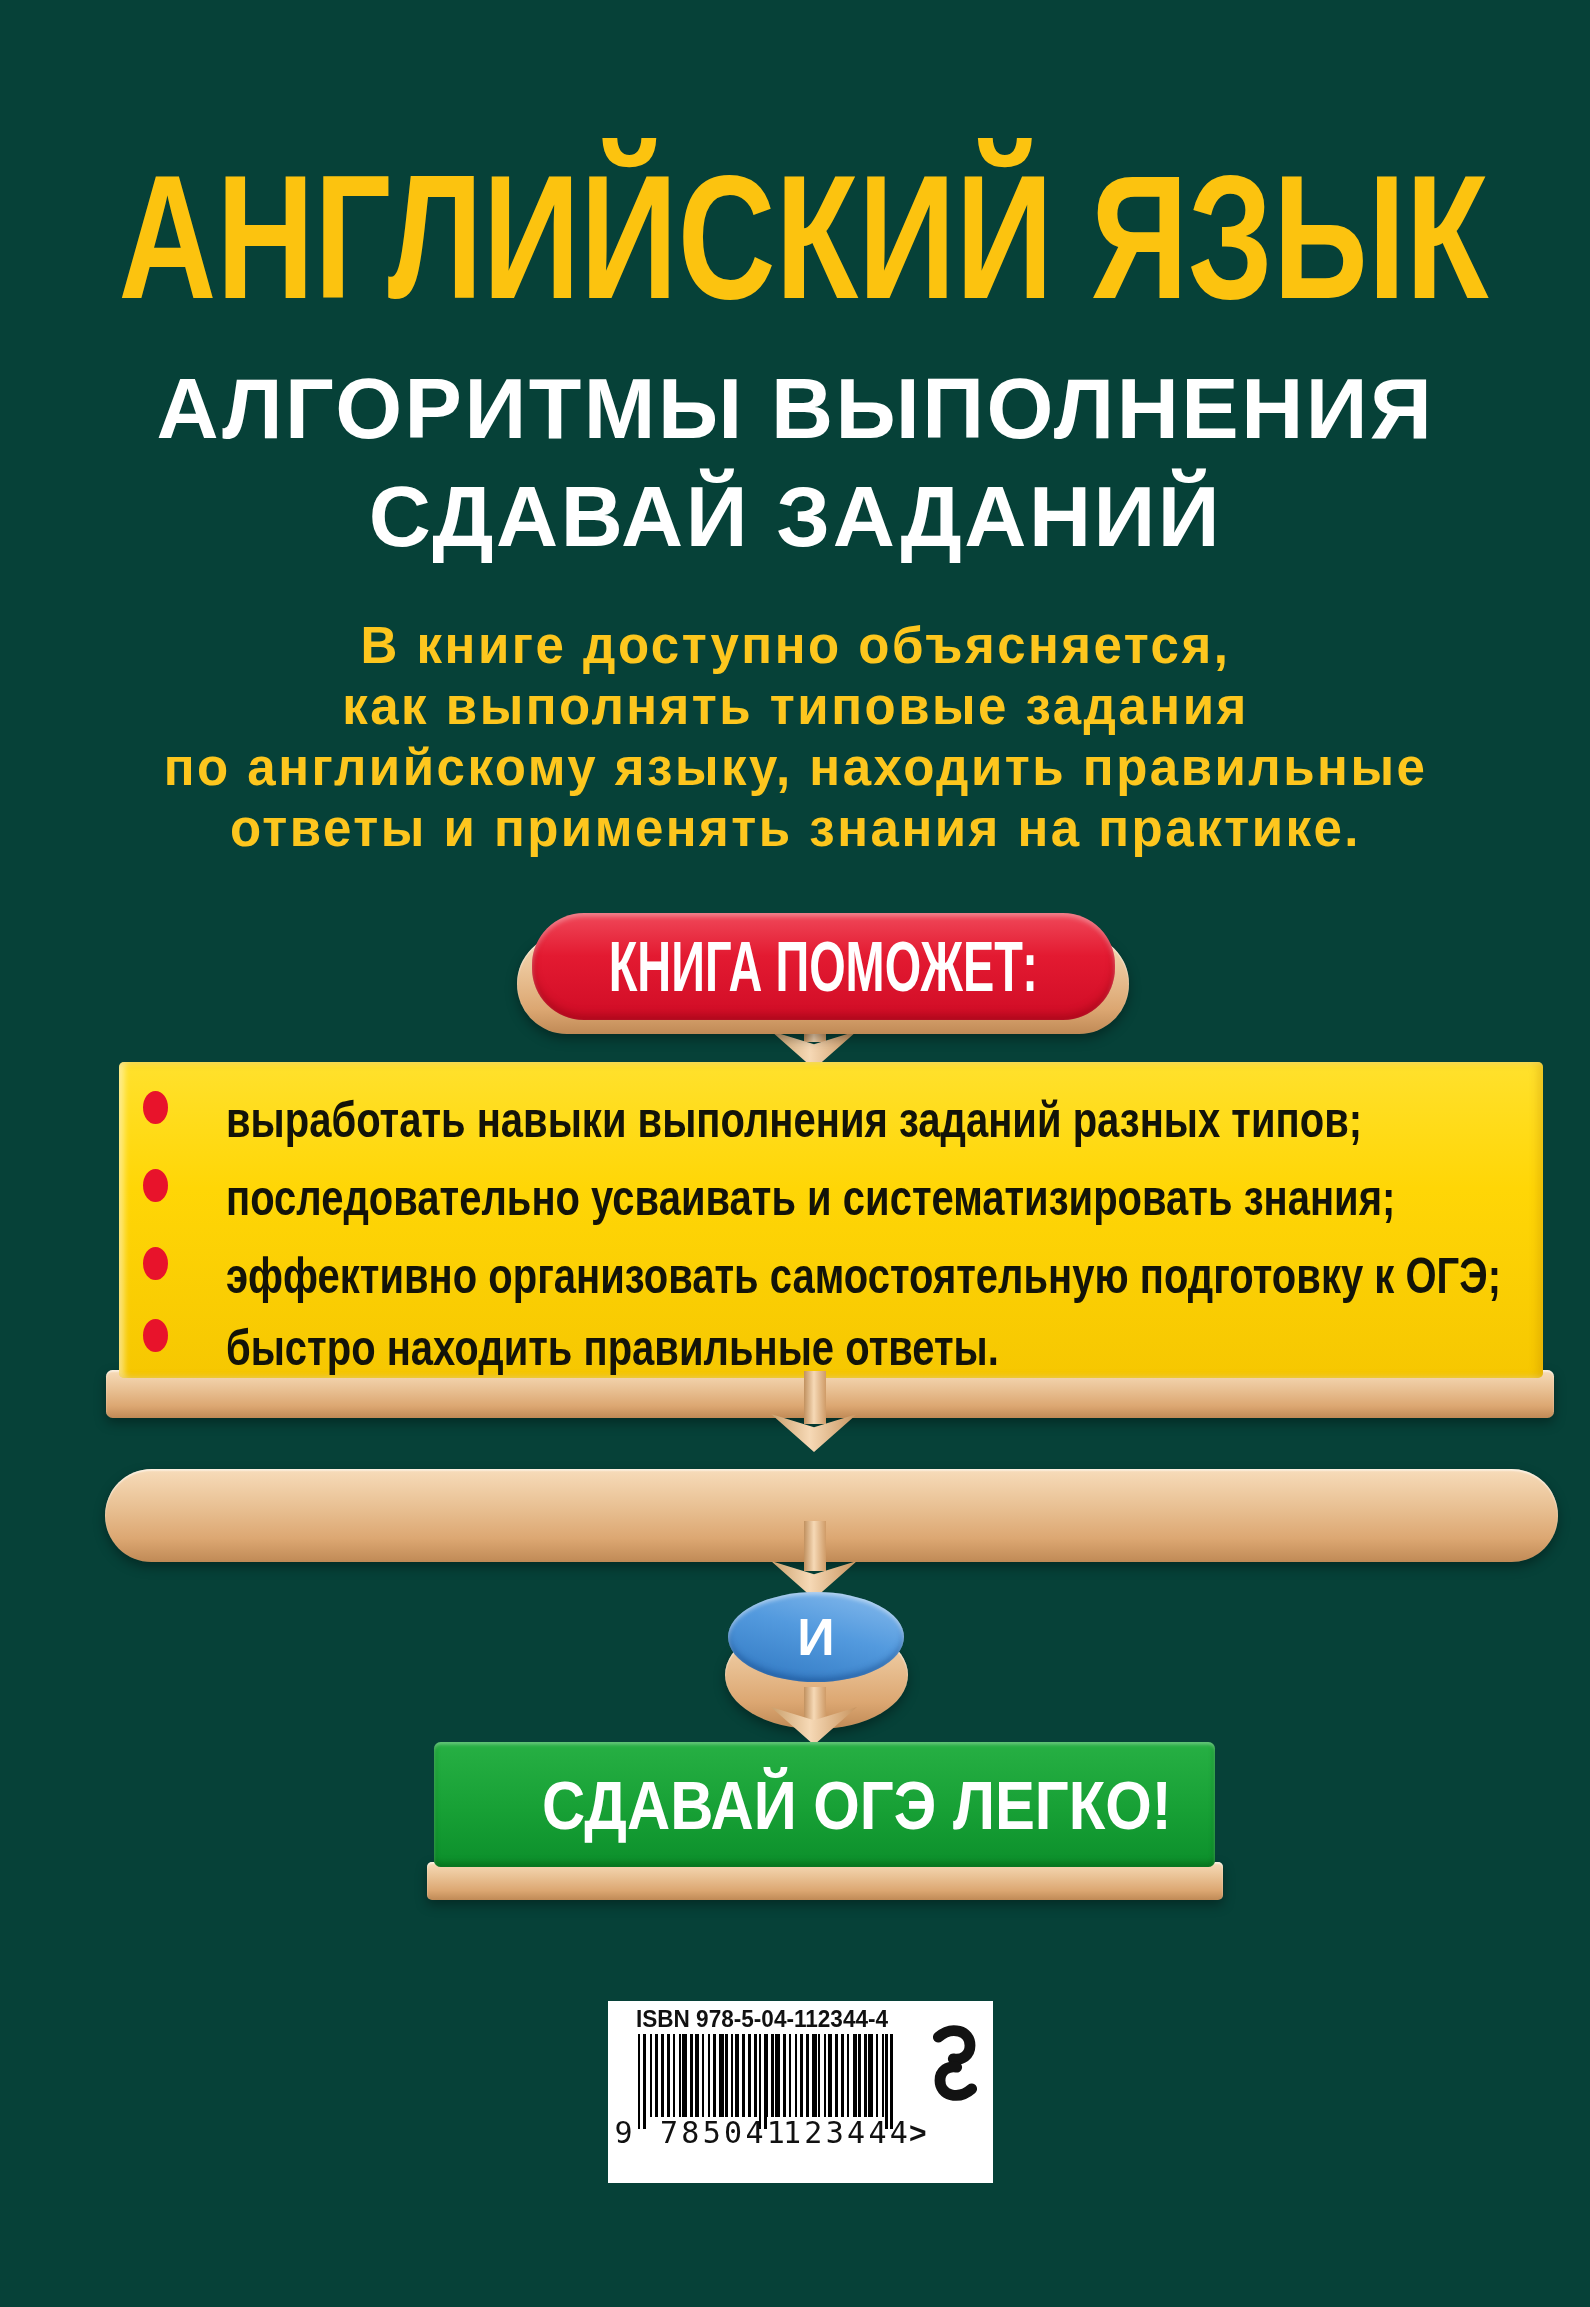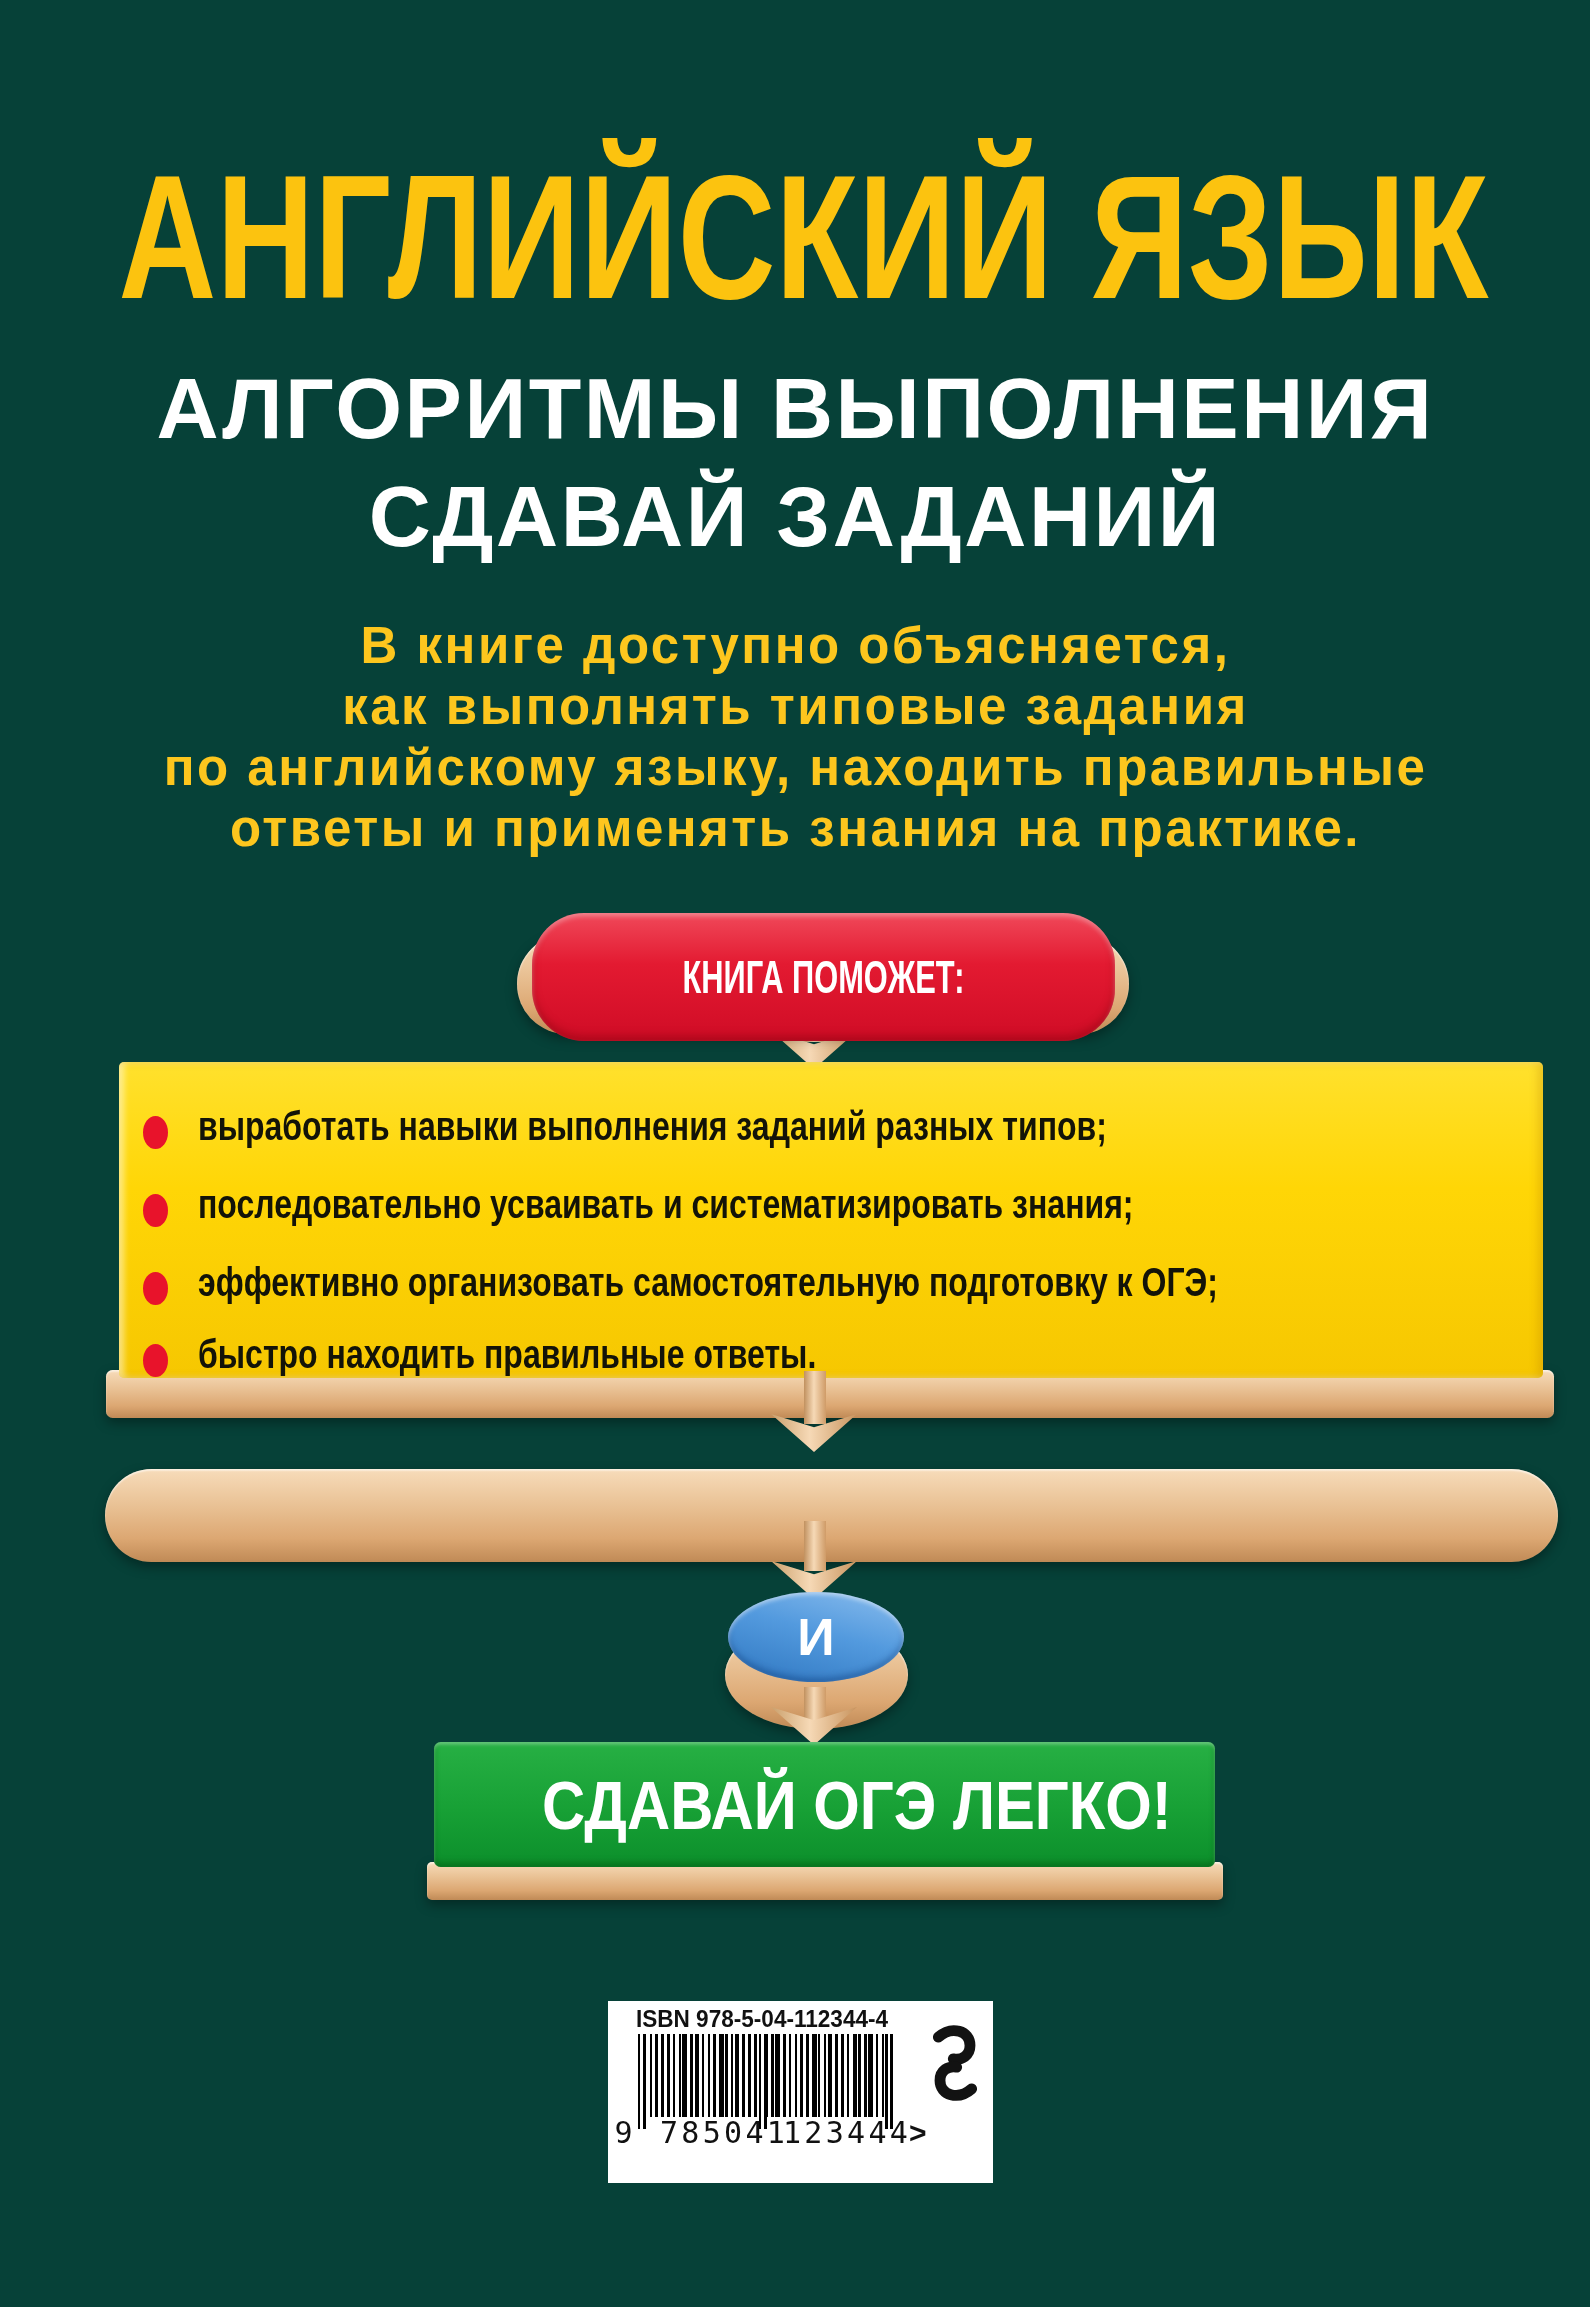--- a/index.html
+++ b/index.html
@@ -39,38 +39,38 @@
     background:linear-gradient(90deg,#c1915f 0%,#f6d9b6 45%,#cf9b67 100%);
   }
   .head{
     position:absolute;width:86px;height:38px;
     background:linear-gradient(90deg,#caa06c 0%,#f6d9b6 45%,#c8945e 100%);
     clip-path:polygon(0% 0%, 50% 35%, 100% 0%, 50% 100%);
   }
   
   .red-base{position:absolute;left:517px;top:934px;width:612px;height:100px;border-radius:52px;}
   .red-pill{
-    position:absolute;left:532px;top:913px;width:583px;height:128px;border-radius:52px;
+    position:absolute;left:532px;top:913px;width:583px;height:107px;border-radius:52px;
     background:linear-gradient(180deg,#f0495a 0%,#e31a31 40%,#d00c26 100%);
     display:flex;align-items:center;justify-content:center;
-    color:#fff;font-weight:bold;font-size:46px;
+    color:#fff;font-weight:bold;font-size:70px;
     box-shadow:inset 0 3.3px 5px rgba(255,255,255,.35), inset 0 -5px 8.3px rgba(120,0,10,.4);
   }
   .red-pill .sq{transform:scaleX(.67);}
   
   .panel-base{position:absolute;left:106px;top:1370px;width:1448px;height:48px;border-radius:6.6px;}
   .panel{
     position:absolute;left:119px;top:1062px;width:1424px;height:316px;border-radius:5px;
     background:linear-gradient(180deg,#ffe12d 0%,#ffd606 40%,#f6c701 100%);
     box-shadow:inset -5px 0 8.3px rgba(170,110,0,.25), inset 5px 0 6.6px rgba(255,255,255,.5);
   }
   .benefit{
     position:absolute;left:0;right:0;height:58px;
-    display:flex;align-items:flex-end;
-    color:#131308;font-weight:bold;font-size:40px;
+    display:flex;align-items:flex-start;
+    color:#131308;font-weight:bold;font-size:50px;padding-left:28px;
   }
   .benefit .dot{
     position:absolute;left:24px;width:25px;height:33px;border-radius:50%;
     background:#e8132b;
   }
   .benefit .btxt{margin-left:79px;transform:scaleX(.8);transform-origin:left center;white-space:nowrap;}
   .b0{top:29px}.b1{top:107px}.b2{top:185px}.b3{top:257px}
   
   .pink-base{position:absolute;left:105px;top:1469px;width:1453px;height:93px;border-radius:47px;}
   .pink-pill{

